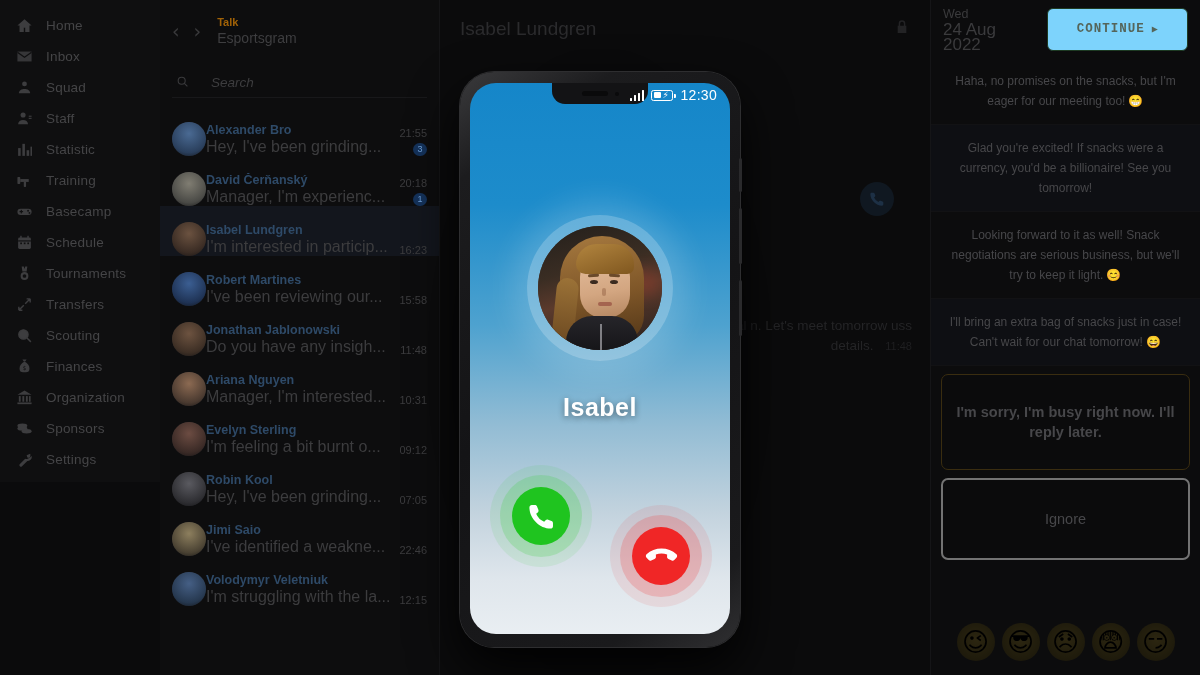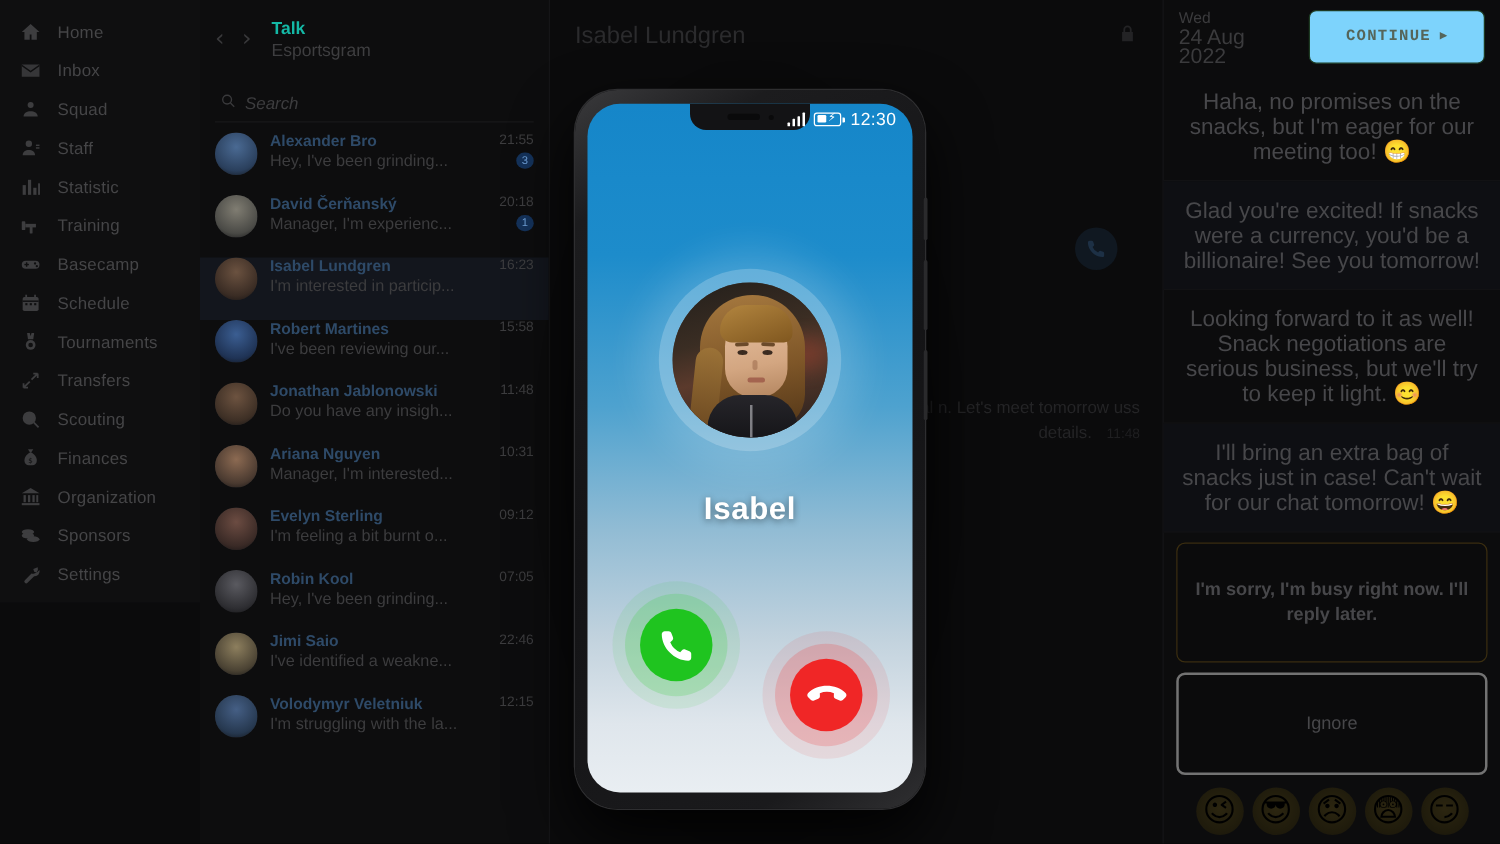--- a/index.html
+++ b/index.html
@@ -53,56 +53,56 @@
   }
   #list-header {
     height: 62px; display: flex; align-items: center; padding: 0 12px;
   }
   .navarrows { display: flex; gap: 14px; margin-right: 16px; }
   .arrow {
     font-size: 19px; color: #39393b; cursor: pointer;
     line-height: 1; font-family: "DejaVu Sans", sans-serif;
   }
   #title-wrap { display: flex; flex-direction: column; gap: 2px; }
-  #talk-title { font-size: 14px; font-weight: bold; color: #14b8a6; }
+  #talk-title { font-size: 11px; font-weight: bold; color: #a16207; }
   #talk-sub { font-size: 14px; color: #3e3e40; }
 
   #searchbar {
     margin: 6px 12px 8px 12px; height: 30px;
-    display: flex; align-items: center; gap: 7px;
+    display: flex; align-items: center; gap: 22px;
     border-bottom: 1px solid #18181a; padding: 0 4px;
   }
   #searchbar svg { width: 13px; height: 13px; stroke: #3a3a3c; fill: none; stroke-width: 2; }
   #search-input {
     background: transparent; border: 0; outline: none;
     color: #3d3d3f; font-size: 13.5px; font-style: italic;
     font-family: "Liberation Sans", sans-serif; width: 180px;
   }
   #search-input::placeholder { color: #3d3d3f; font-style: italic; }
 
   .chat-row {
-    display: flex; align-items: flex-start; gap: 10px;
+    display: flex; align-items: flex-end; 
     height: 50px; padding: 0 12px 0 12px; cursor: pointer;
     position: relative;
   }
   .chat-row.active { background: #13161d; }
   .avatar {
     width: 34px; height: 34px; border-radius: 50%;
     flex: 0 0 34px; overflow: hidden; position: relative;
     background: #1b1b1e;
   }
   .avatar .face { position: absolute; inset: 0; }
   .chat-mid { flex: 1 1 auto; min-width: 0; }
   .chat-name {
     font-size: 12.5px; font-weight: bold; color: #2e4a68;
     white-space: nowrap; overflow: hidden; text-overflow: ellipsis;
     margin-bottom: 1px;
   }
   .chat-prev {
-    font-size: 13px; color: #3c3c3e;
+    font-size: 16px; color: #3c3c3e;
     white-space: nowrap; overflow: hidden; text-overflow: ellipsis;
   }
   .chat-right {
     flex: 0 0 34px; text-align: right;
     display: flex; flex-direction: column; align-items: flex-end; gap: 4px;
   }
   .chat-time { font-size: 11px; color: #3d3d3f; }
   .badge {
     min-width: 14px; height: 13px; border-radius: 7px;
     background: #14325a; color: #6e9fd6;
@@ -160,21 +160,21 @@
     border: 1px solid #1d3a22; border-radius: 6px;
     background: #7dd3fc; color: #55655a;
     font-size: 12.5px; font-weight: bold; letter-spacing: 1px;
     display: flex; align-items: center; justify-content: center; gap: 7px;
     cursor: pointer; font-family: Liberation Mono, monospace;
   }
   #continue-btn .tri { font-size: 10px; }
 
   .rp-msg {
     padding: 13px 14px; text-align: center;
-    font-size: 18px; line-height: 20px; color: #47474a;
+    font-size: 12px; line-height: 20px; color: #47474a;
     border-bottom: 1px solid #121214;
   }
   .rp-msg.alt { background: #0e0f13; }
 
   .rp-option {
     margin: 8px 10px 0 10px; border-radius: 7px;
     padding: 20px 14px; text-align: center;
     font-size: 14.5px; line-height: 20px; color: #47474a;
     cursor: pointer; background: #0b0b0c;
   }

